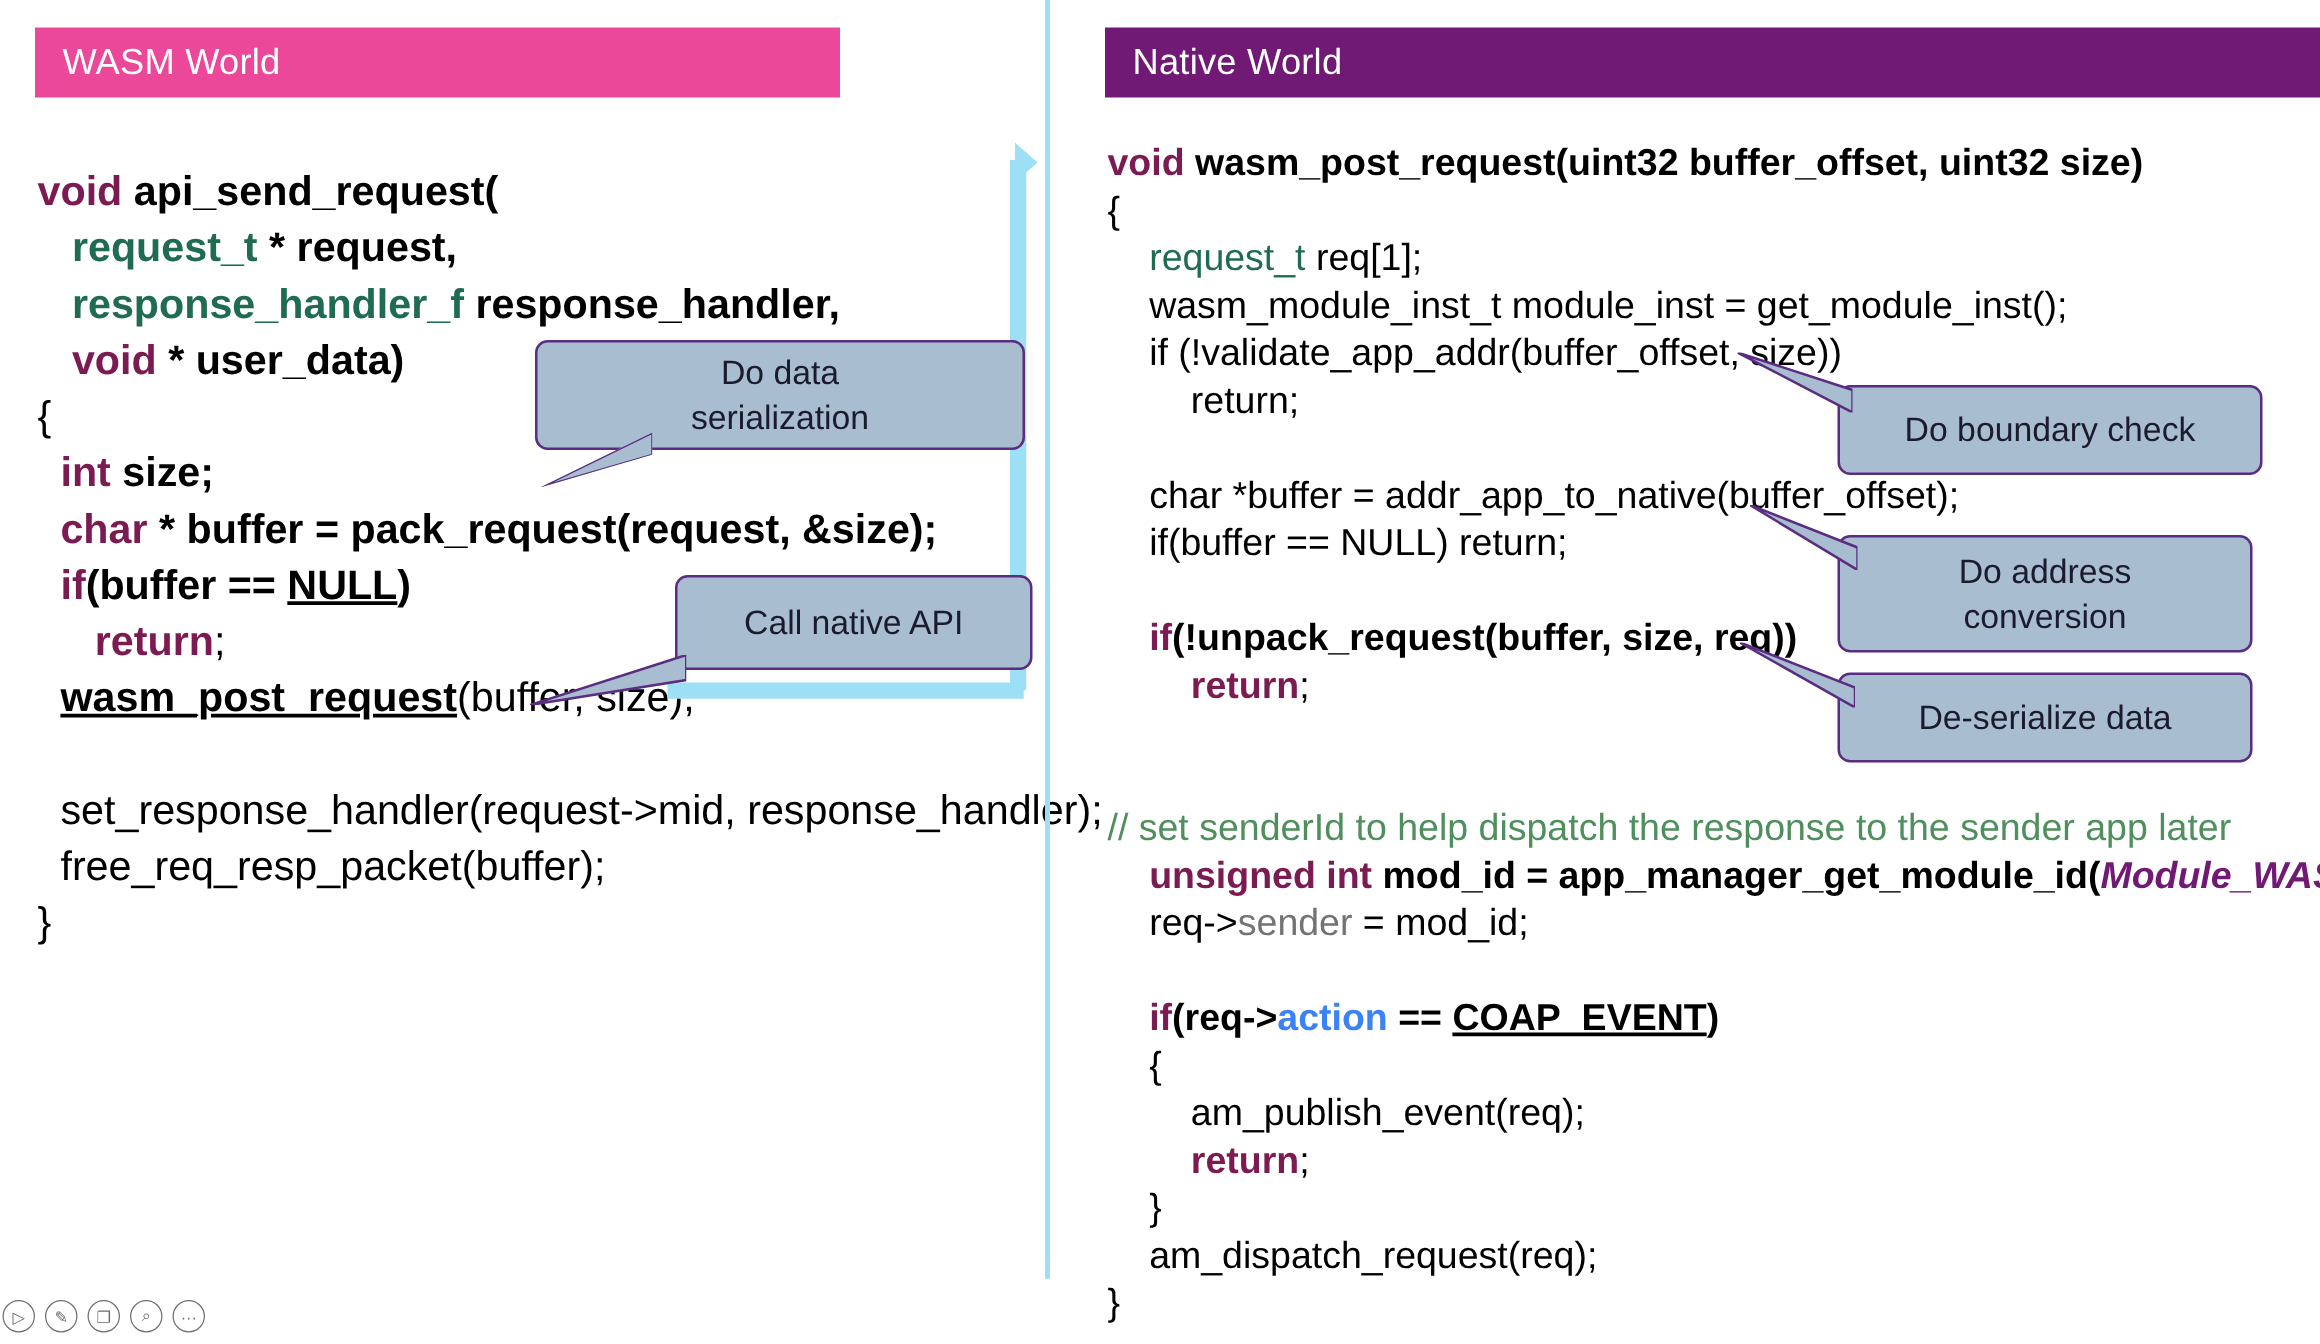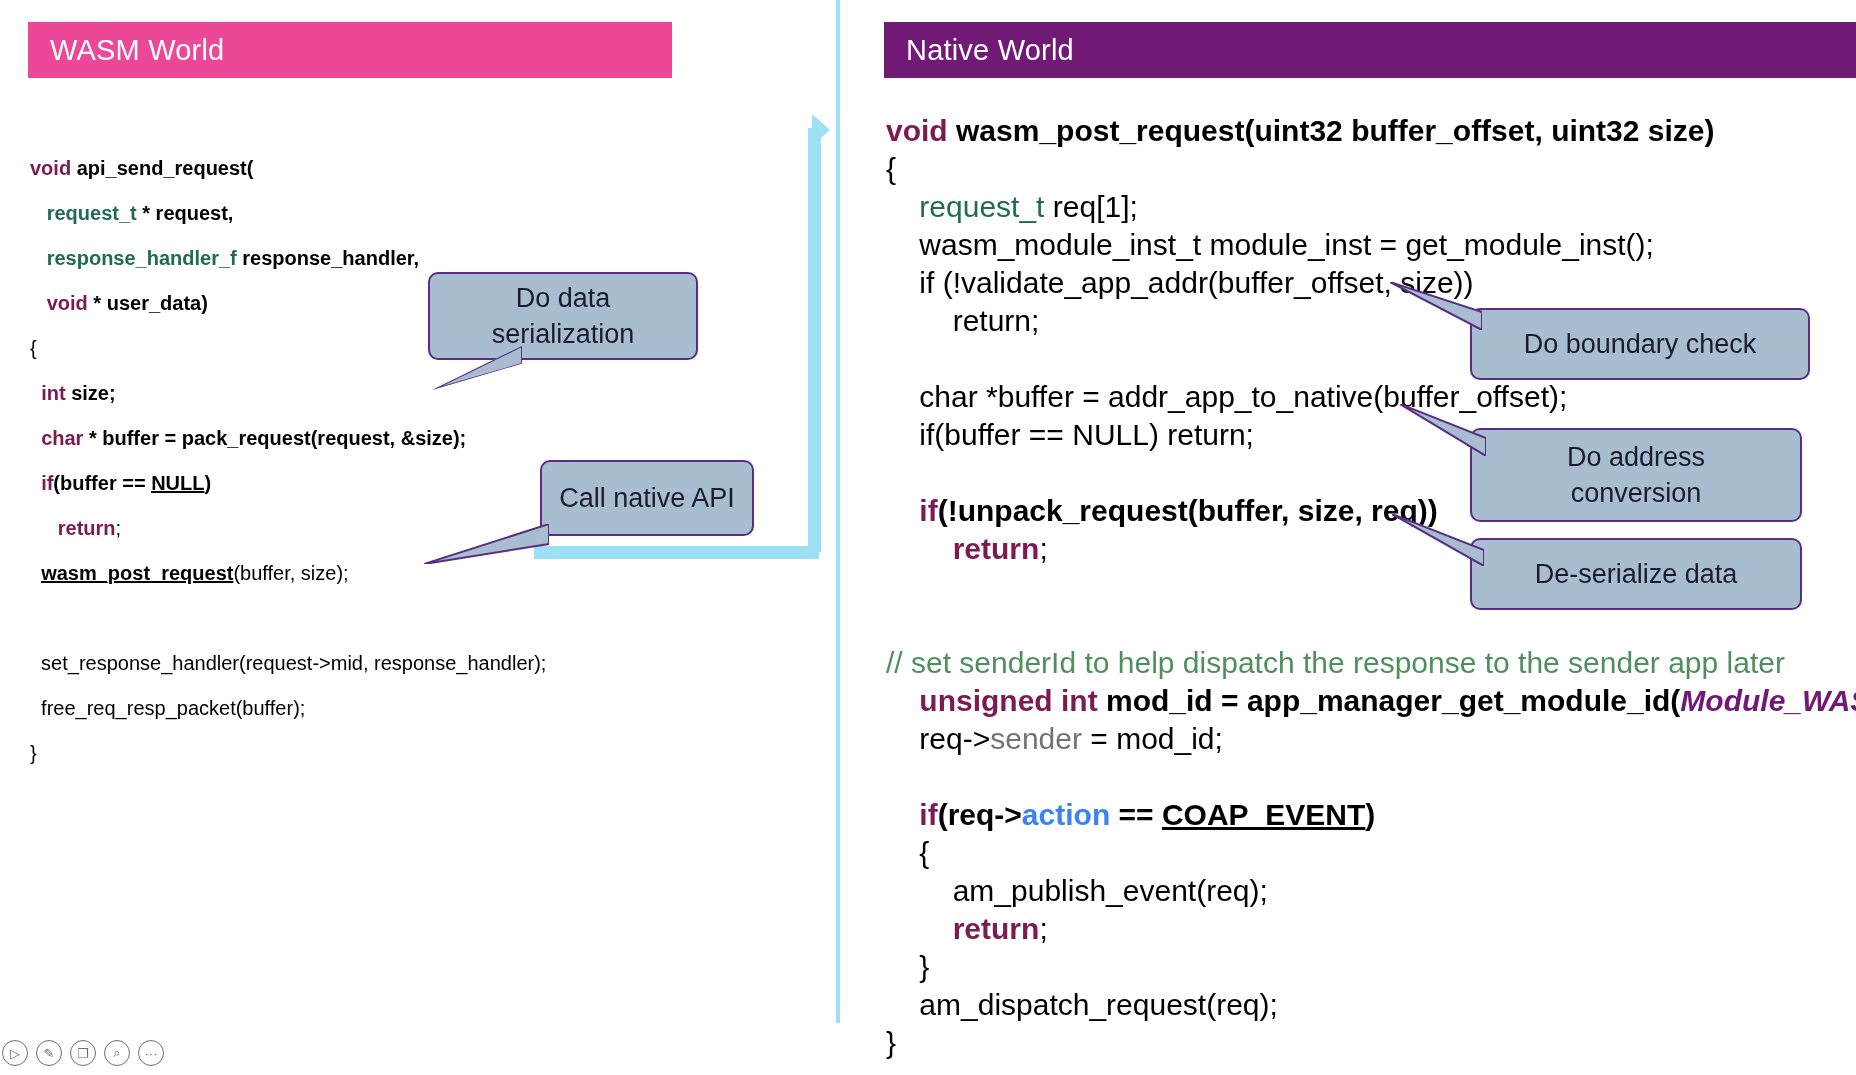--- a/index.html
+++ b/index.html
@@ -43,23 +43,22 @@
   
   .code {
     position: absolute;
     font-family: "Liberation Sans", sans-serif;
     white-space: pre;
     color: #000000;
   }
   #wasm-code {
     left: 30px;
     top: 130px;
-    font-size: 20px;
+    font-size: 33px;
     line-height: 45px;
-    margin-top: 16px;
   }
   #native-code {
     left: 886px;
     top: 112px;
     font-size: 30px;
     line-height: 38px;
   }
 
   .kw       { color: #7b1b52; font-weight: bold; }    
   .type-t   { color: #1f6b54; font-weight: bold; }    
@@ -117,29 +116,29 @@
     display: flex;
     align-items: center;
     justify-content: center;
     text-align: center;
     font-size: 27px;
     line-height: 36px;
     box-sizing: border-box;
     padding: 4px 10px;
   }
 
-  #callout-serialization { left: 428px; top: 272px; width: 270px; height: 88px; }
+  #callout-serialization { left: 428px; top: 272px; width: 392px; height: 88px; }
   .tail-quad {
     position: absolute;
     background: #a9bdd0;
     border-left: 2px solid #5b2d82;
     border-right: 2px solid #5b2d82;
   }
 
-  #callout-callapi { left: 540px; top: 460px; width: 214px; height: 76px; }
+  #callout-callapi { left: 540px; top: 460px; width: 286px; height: 76px; }
   #callout-boundary { left: 1470px; top: 308px; width: 340px; height: 72px; }
   #callout-address { left: 1470px; top: 428px; width: 332px; height: 94px; }
   #callout-deserialize { left: 1470px; top: 538px; width: 332px; height: 72px; }
 
   
   #toolbar {
     position: absolute;
     left: 0;
     top: 1040px;
     display: flex;

